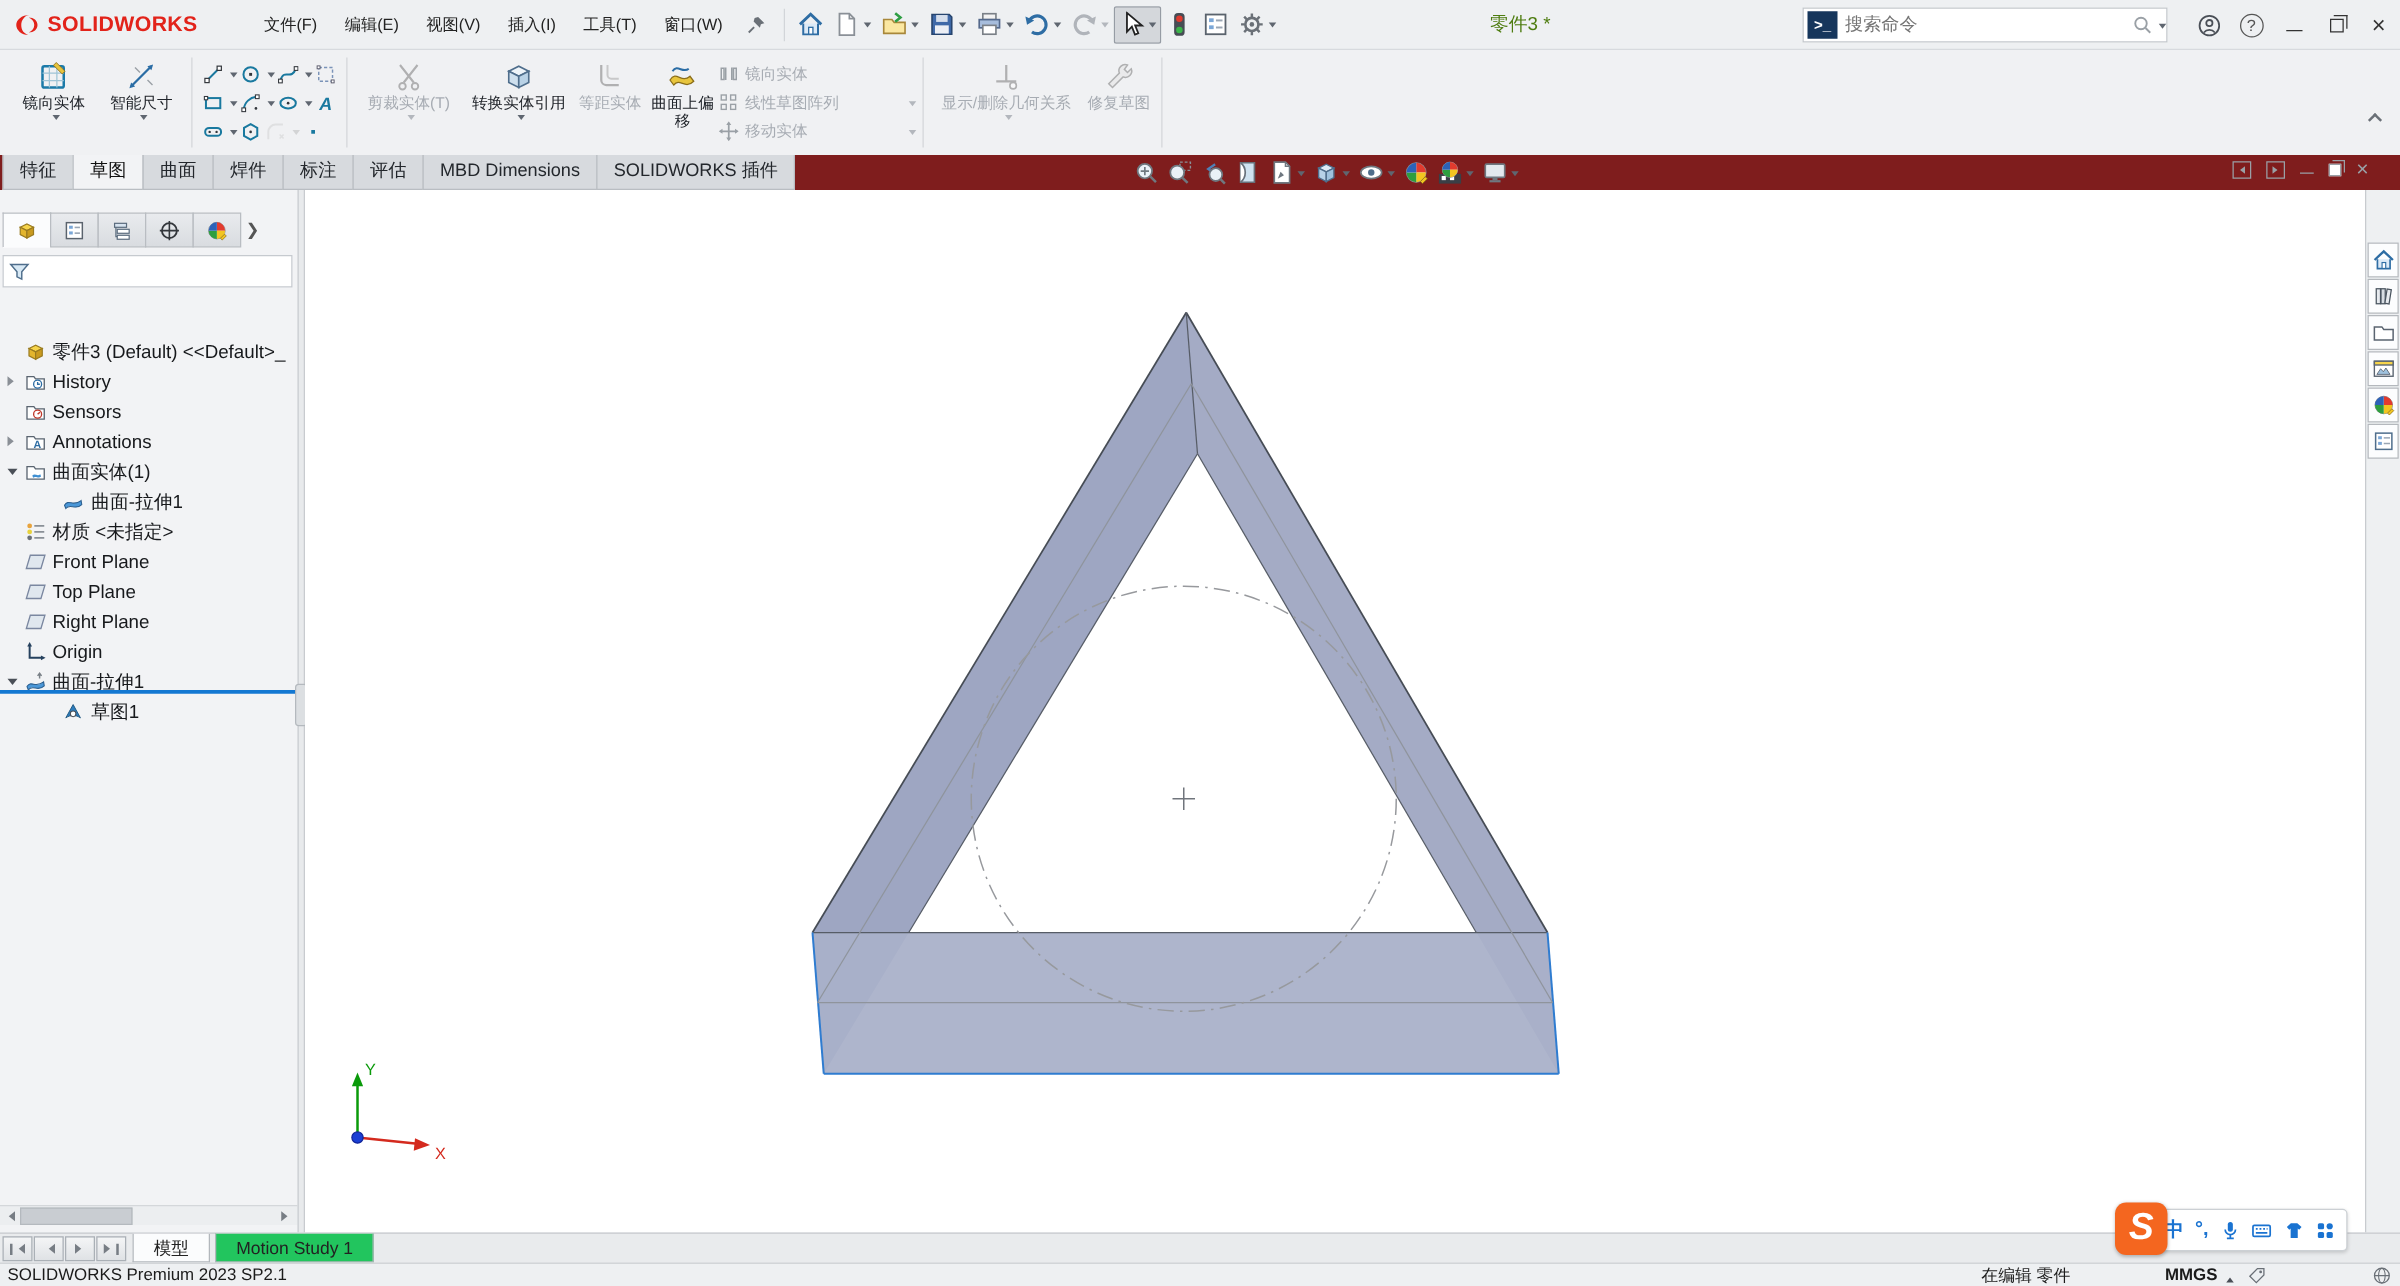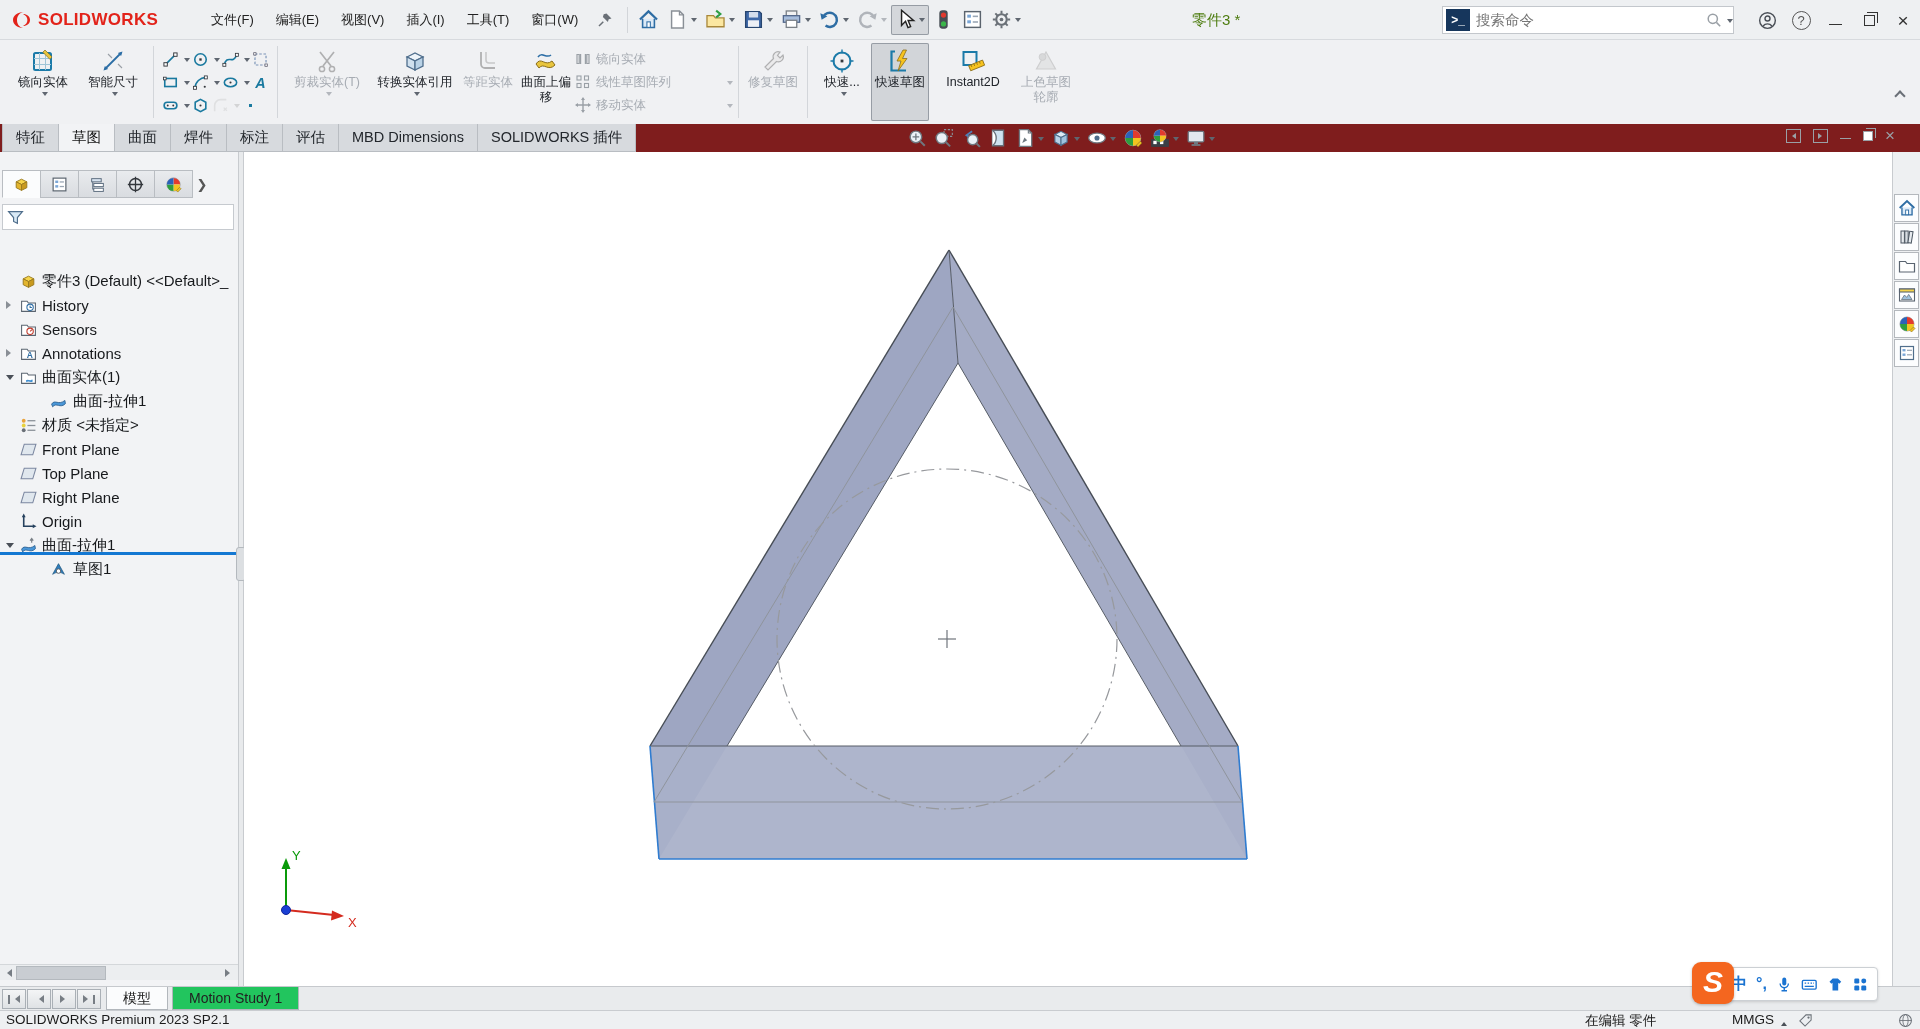--- a/index.html
+++ b/index.html
@@ -110,21 +110,21 @@
   .nav { position:absolute; left:2px; top:2px; display:flex; gap:1px; }
   .nbtn { width:24px; height:20px; border:1px solid #aab0b6; background:linear-gradient(#f4f5f6,#dfe2e5); display:flex; align-items:center; justify-content:center; gap:1px; }
   .bar { width:2px; height:9px; background:#777d84; }
   .btab { position:absolute; top:0; height:23px; line-height:22px; padding:0 16px; font-size:14px; border:1px solid #b2b7bc; border-top:none; background:#22c55e; color:#222; }
   .btab.active { background:#fbfcfd; }
 
   
   .statusbar { position:absolute; left:0; top:1010px; width:1920px; height:19px; background:#eef0f2; border-top:1px solid #c9ccd0; font-size:13.5px; color:#1b1b1b; }
   .st-left { position:absolute; left:6px; top:1px; }
   .st-edit { position:absolute; left:1585px; top:1px; }
-  .st-units { position:absolute; left:1732px; top:1px; }
+  .st-units { position:absolute; left:1732px; top:1px;font-weight:bold; }
   .st-caret { position:absolute; left:1781px; top:8px; width:0; height:0; border:3.5px solid transparent; border-bottom:4.5px solid #4a4f57; }
   .st-ic { position:absolute; top:2px; width:15px; height:15px; }
 
   
   .ime { position:absolute; left:1692px; top:962px; width:186px; height:44px; }
   .ime-box { position:absolute; left:30px; top:5px; width:156px; height:34px; background:#fff; border:1px solid #ccd0d4; border-radius:4px; box-shadow:0 1px 3px rgba(0,0,0,.15); display:flex; align-items:center; justify-content:flex-end; gap:9px; padding:0 8px; }
   .ime-logo { position:absolute; left:0; top:0; width:42px; height:42px; background:#f4661f; border-radius:9px; color:#fff; font-size:30px; font-weight:bold; font-style:italic; text-align:center; line-height:40px; box-shadow:0 1px 3px rgba(0,0,0,.25); }
   .ime-it { color:#1a73d1; font-weight:bold; font-size:16px; }
   .ime-box .ic { width:17px; height:17px; }
 
@@ -757,55 +757,35 @@
           <svg class="ic">
               <use href="#s-b-move"></use>
             </svg>
           <span>移动实体</span>
           <i class="dd dis"></i>
         </div>
       </div>
     </div>
     <span class="rsep"></span>
     <div class="rgroup">
+      <div class="rb dis w116">
+        <svg class="ic26">
+            <use href="#s-b-rel"></use>
+          </svg>
+        <span>显示/删除几何关系</span>
+        <i class="dd dis"></i>
+      </div>
       <div class="rb dis w56">
         <svg class="ic26">
             <use href="#s-b-repair"></use>
           </svg>
         <span>修复草图</span>
       </div>
     </div>
     <span class="rsep"></span>
-    <div class="rgroup">
-      <div class="rb w56">
-        <svg class="ic26">
-            <use href="#s-b-snap"></use>
-          </svg>
-        <span>快速...</span>
-        <i class="dd"></i>
-      </div>
-      <div class="rb on w56">
-        <svg class="ic26">
-            <use href="#s-b-rapid"></use>
-          </svg>
-        <span>快速草图</span>
-      </div>
-      <div class="rb w84">
-        <svg class="ic26">
-            <use href="#s-b-instant"></use>
-          </svg>
-        <span>Instant2D</span>
-      </div>
-      <div class="rb dis w56">
-        <svg class="ic26">
-            <use href="#s-b-shaded"></use>
-          </svg>
-        <span>上色草图轮廓</span>
-      </div>
-    </div>
   </div>
   <span class="rib-collapse" style="top:92px;">
       <i class="chev"></i>
     </span>
 
   <div class="tabrow">
     <div class="ctabs">
       <span class="ctab">特征</span>
       <span class="ctab active">草图</span>
       <span class="ctab">曲面</span>

